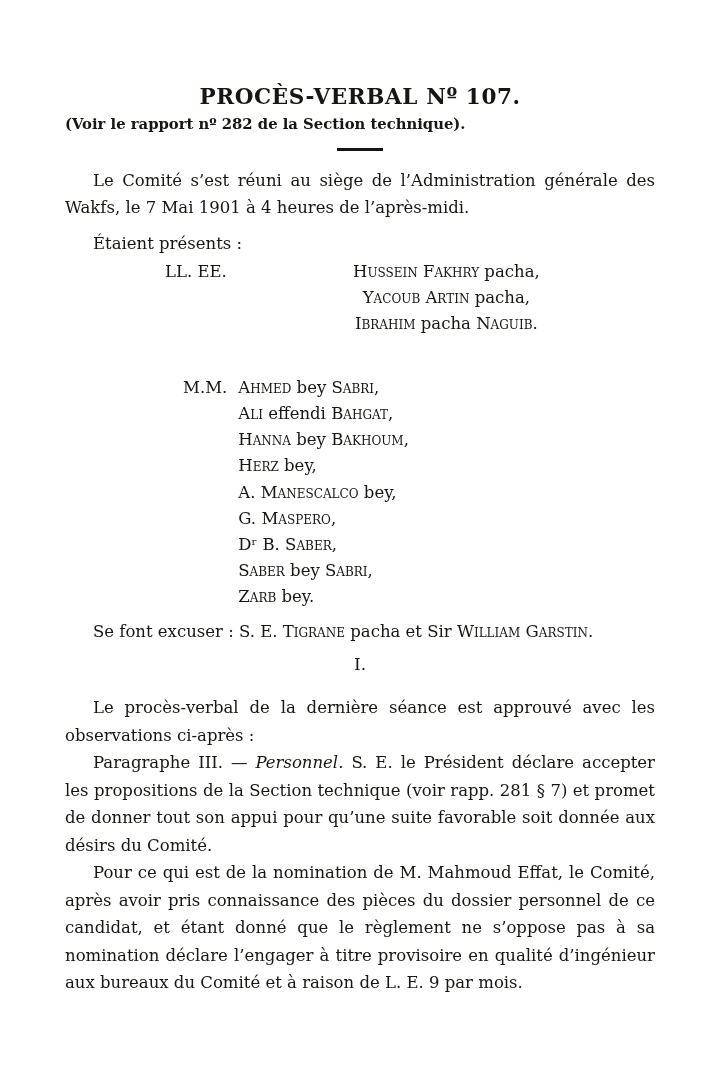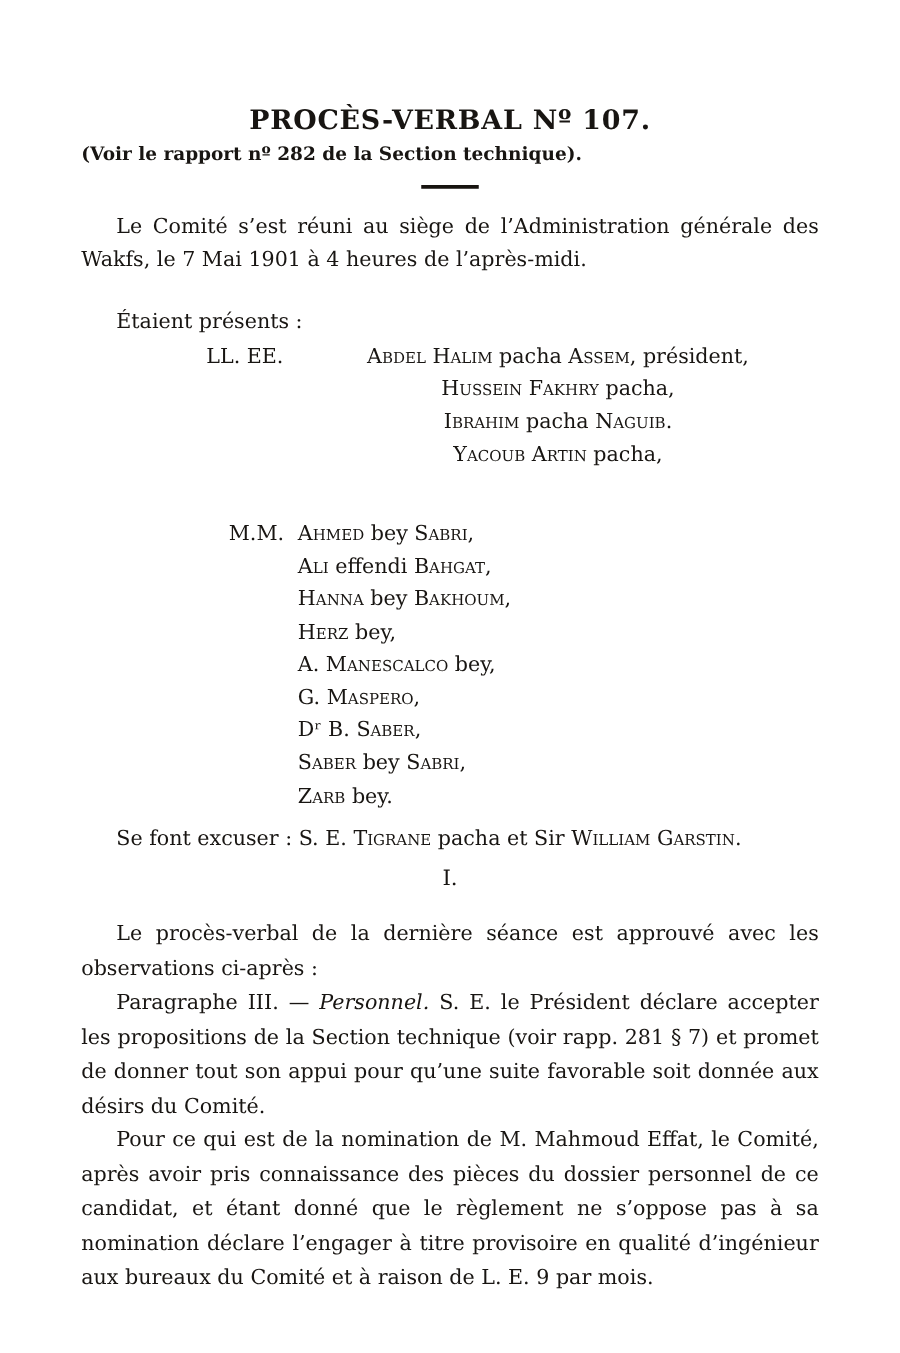--- a/index.html
+++ b/index.html
@@ -36,21 +36,21 @@
     height: 3px;
     background: #17130f;
     margin: 13px auto 0;
   }
   p { margin: 0; }
   .para {
     text-indent: 28px;
     text-align: justify;
   }
   .opening { margin-top: 16px; }
-  .presents { margin-top: 21px; text-indent: 28px; }
+  .presents { margin-top: 8px; text-indent: 28px; }
   .attendees { margin-top: 2px; line-height: 26.2px; }
   .att-group { display: flex; }
   .att-group.g1 { margin-left: 100px; text-align: center; }
   .att-group.g2 { margin-left: 118px; margin-top: 37px; }
   .att-label { margin-right: 11px; white-space: pre; }
   .att-names { flex: 1; }
   .sc { font-variant: small-caps; }
   em { font-style: italic; }
   .excused { margin-top: 7px; text-indent: 28px; }
   .section-no {
@@ -75,24 +75,23 @@
   <div class="rule"></div>
 
   <p class="para opening">Le Comité s’est réuni au siège de l’Administration générale des Wakfs, le 7 Mai 1901 à 4 heures de l’après-midi.</p>
 
   <p class="presents">Étaient présents :</p>
 
   <div class="attendees">
       <div class="att-group g1">
         <span class="att-label">LL. EE.</span>
         <div class="att-names">
-          <div><span class="sc">Abdel Halim</span> pacha <span class="sc">Assem</span>, président,</div>
           <div><span class="sc">Hussein Fakhry</span> pacha,</div>
+          <div><span class="sc">Yacoub Artin</span> pacha,</div>
           <div><span class="sc">Ibrahim</span> pacha <span class="sc">Naguib</span>.</div>
-          <div><span class="sc">Yacoub Artin</span> pacha,</div>
         </div>
       </div>
       <div class="att-group g2">
         <span class="att-label">M.M.</span>
         <div class="att-names">
           <div><span class="sc">Ahmed</span> bey <span class="sc">Sabri</span>,</div>
           <div><span class="sc">Ali</span> effendi <span class="sc">Bahgat</span>,</div>
           <div><span class="sc">Hanna</span> bey <span class="sc">Bakhoum</span>,</div>
           <div><span class="sc">Herz</span> bey,</div>
           <div>A. <span class="sc">Manescalco</span> bey,</div>

